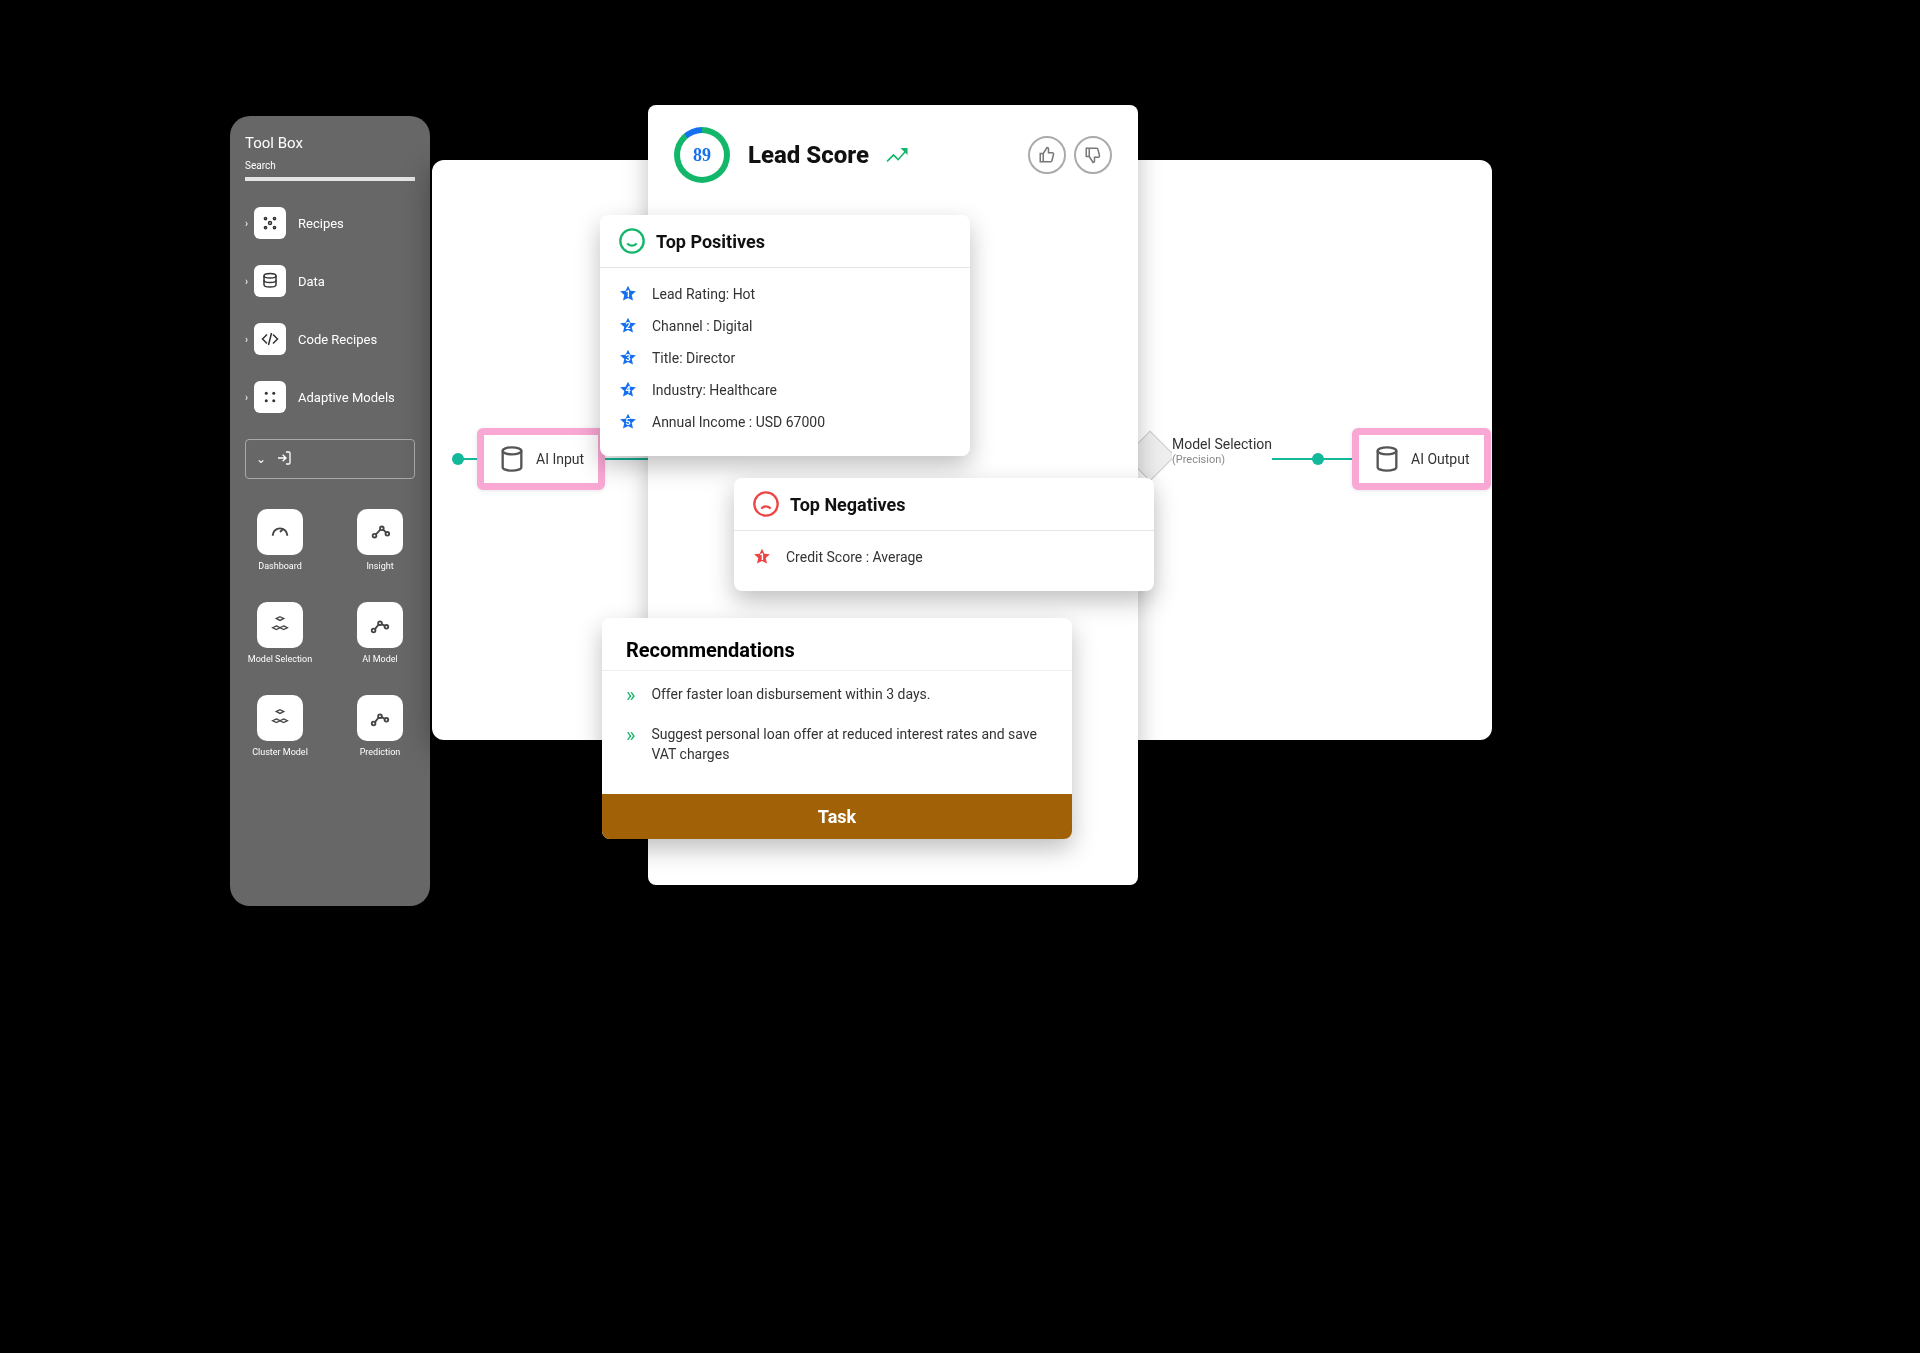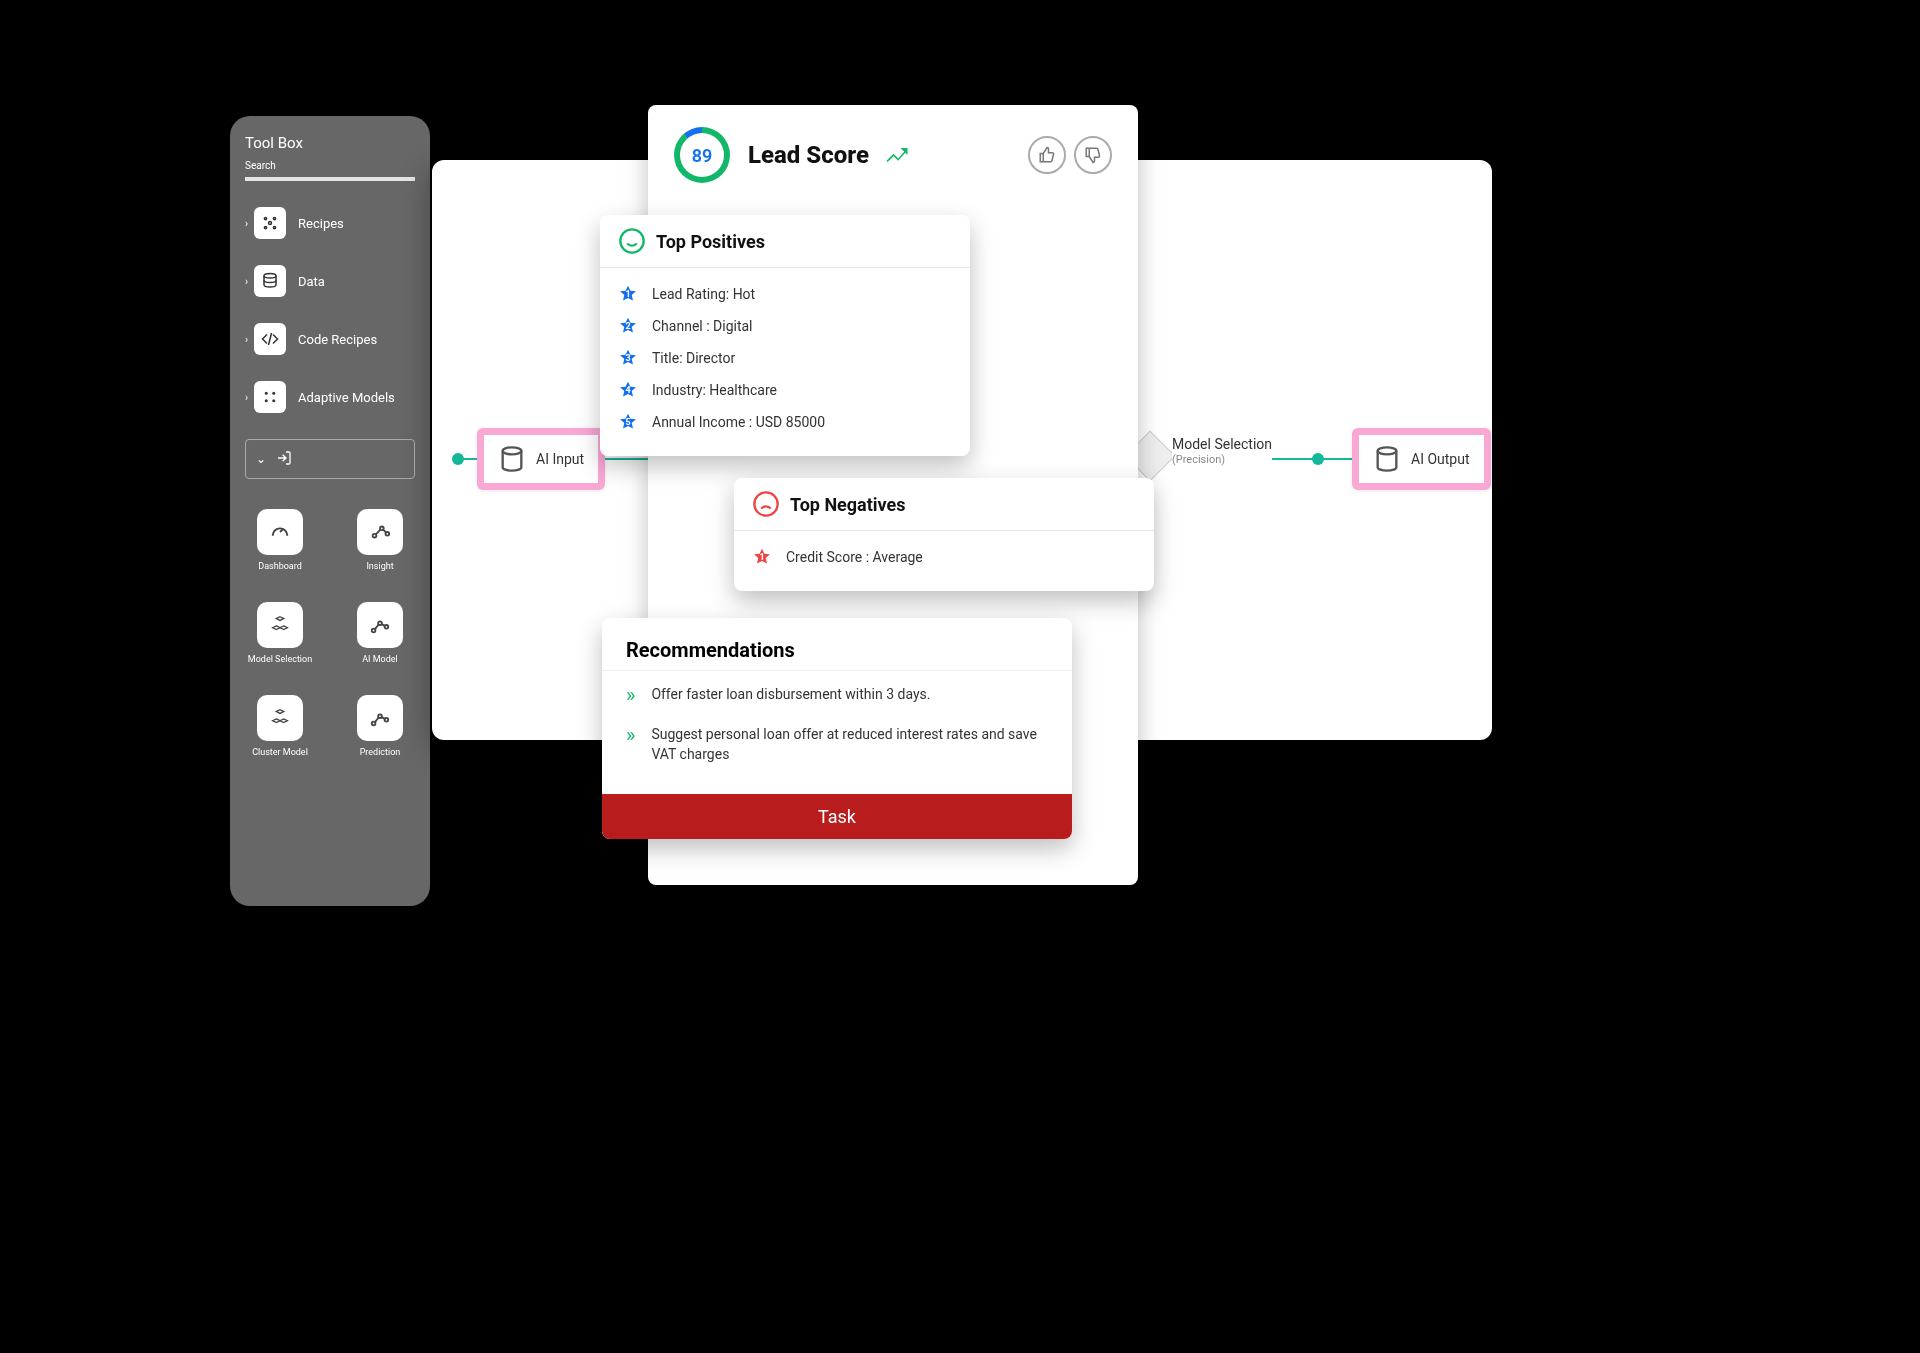--- a/index.html
+++ b/index.html
@@ -33,21 +33,21 @@
   .cv-node .lbl{font-size:14px;color:#333;}
   .cv-node .sub{font-size:11px;color:#888;display:block;}
   .cv-diamond{position:absolute;top:278px;width:36px;height:36px;background:#eee;border:1px solid #ccc;
               transform:rotate(45deg);display:flex;align-items:center;justify-content:center;}
 
   
   .card{position:absolute;background:#fff;border-radius:8px;box-shadow:0 10px 25px rgba(0,0,0,.25);}
   .card-head{display:flex;align-items:center;padding:22px 26px;}
   .score-ring{position:relative;width:56px;height:56px;border-radius:50%;
               background:conic-gradient(#12b76a 0 320deg,#1570ef 320deg 360deg);
-              display:flex;align-items:center;justify-content:center;margin-right:18px;}
+              display:flex;align-items:center;justify-content:center;margin-right:18px;font-family:Liberation Serif, serif;}
   .score-ring::after{content:"";position:absolute;inset:6px;border-radius:50%;background:#fff;}
   .score-val{position:relative;z-index:1;font-size:18px;color:#1570ef;font-weight:600;}
   .ls-title{font-size:24px;font-weight:800;color:#111;}
   .trend{width:28px;height:28px;margin-left:14px;color:#12b76a;}
   .thumb{width:38px;height:38px;border:2px solid #aaa;border-radius:50%;
          display:flex;align-items:center;justify-content:center;margin-left:8px;color:#777;}
 
   .list-card{width:370px;}
   .lc-head{display:flex;align-items:center;padding:12px 18px;border-bottom:1px solid #e5e5e5;
            font-size:18px;font-weight:700;color:#111;}
@@ -58,21 +58,21 @@
   .star.r{color:#ef4444;}
   .star svg{width:20px;height:20px;}
   .star .n{position:absolute;inset:0;display:flex;align-items:center;justify-content:center;
            color:#fff;font-size:9px;font-weight:700;}
 
   .rec-card{width:470px;}
   .rec-title{font-size:20px;font-weight:700;padding:20px 24px 8px;}
   .rec-body{padding:4px 24px 20px;border-top:1px solid #eee;}
   .rec-row{display:flex;align-items:flex-start;font-size:14px;color:#333;padding:10px 0;line-height:1.4;}
   .rec-row .arrow{color:#12b76a;font-size:20px;margin-right:16px;line-height:1;}
-  .task-btn{background:#b91c1c;color:#fff;text-align:center;font-weight:400;font-size:18px;
+  .task-btn{background:#a16207;color:#fff;text-align:center;font-weight:700;font-size:18px;
             padding:12px 0;border-radius:0 0 8px 8px;}
 
   
   .ghost{position:absolute;color:#ccc;font-size:12px;}
 </style>
 </head>
 <body>
 
 <div class="stage">
 
@@ -289,21 +289,21 @@
       <div class="lc-row">
         <span class="star"><svg viewBox="0 0 24 24" fill="currentColor">
               <path d="M12 2l2.9 6 6.6.6-5 4.6 1.5 6.5L12 16.8 6 19.7l1.5-6.5-5-4.6 6.6-.6z"></path>
             </svg><span class="n">4</span></span>
         <span>Industry: Healthcare</span>
       </div>
       <div class="lc-row">
         <span class="star"><svg viewBox="0 0 24 24" fill="currentColor">
               <path d="M12 2l2.9 6 6.6.6-5 4.6 1.5 6.5L12 16.8 6 19.7l1.5-6.5-5-4.6 6.6-.6z"></path>
             </svg><span class="n">5</span></span>
-        <span>Annual Income : USD 85000</span>
+        <span>Annual Income : USD 67000</span>
       </div>
     </div>
   </div>
 
   <div class="card list-card" style="left:534px;top:478px;width:420px">
     <div class="lc-head">
       <svg viewBox="0 0 24 24" fill="none" stroke="#ef4444" stroke-width="2">
         <circle cx="12" cy="12" r="10"></circle>
           <path d="M16 16s-1.5-2-4-2-4 2-4 2M9 9h.01M15 9h.01"></path>
       </svg>

